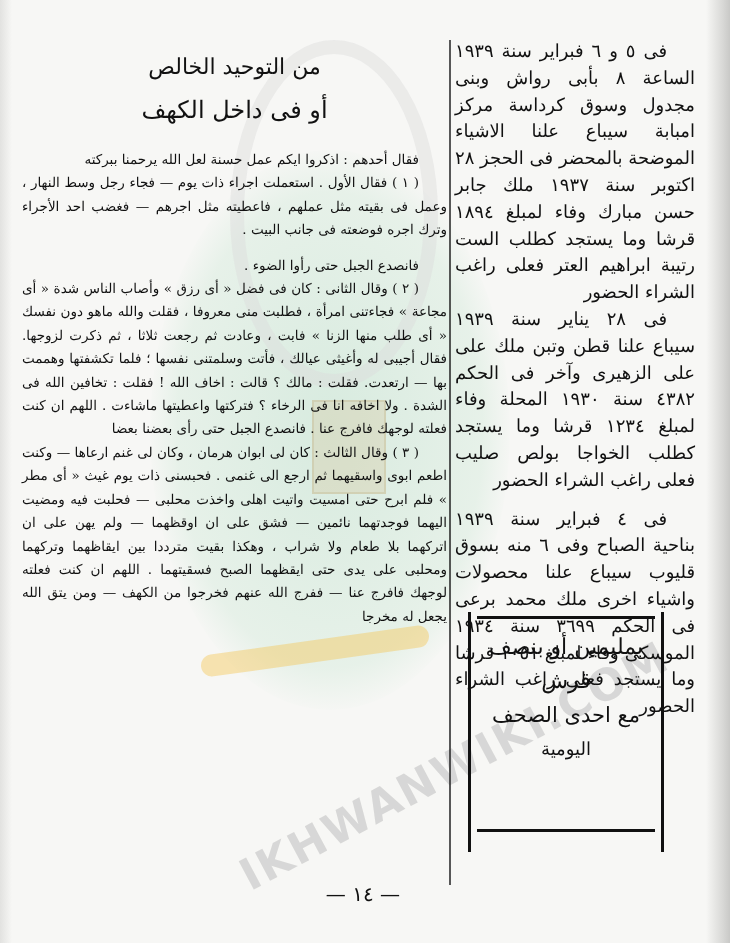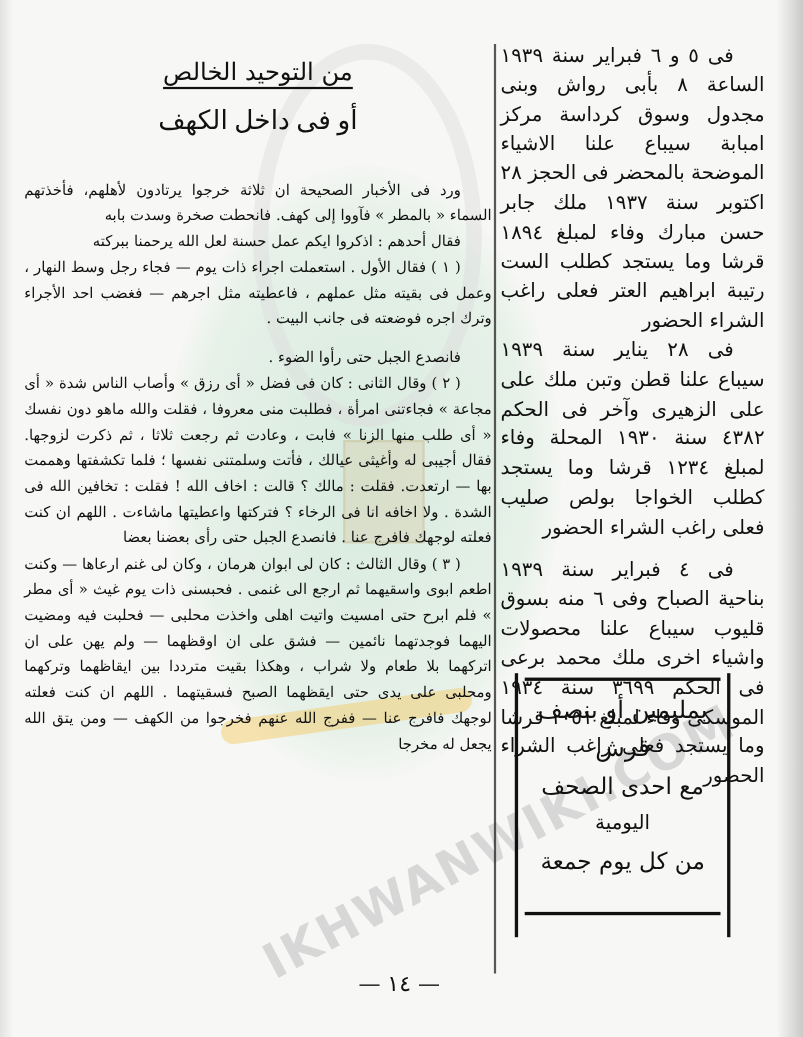--- a/index.html
+++ b/index.html
@@ -12,22 +12,22 @@
   .wm-circle{left:150px;top:150px;width:360px;height:560px;border-radius:50%;background:radial-gradient(ellipse at center,rgba(190,225,205,0.55),rgba(200,230,210,0.35) 60%,rgba(220,235,225,0) 72%);}
   .wm-ring{left:230px;top:40px;width:180px;height:320px;border-radius:50%;border:14px solid rgba(220,220,220,0.45);}
   .wm-book{left:312px;top:400px;width:70px;height:90px;background:rgba(215,200,160,0.35);border:2px solid rgba(190,175,130,0.3);}
   .wm-sword{left:200px;top:640px;width:230px;height:22px;border-radius:11px;background:rgba(245,200,90,0.45);transform:rotate(-8deg);}
   .wm-text{left:215px;top:740px;transform:rotate(-28deg);font-family:"DejaVu Sans",sans-serif;font-weight:bold;font-size:44px;letter-spacing:2px;color:rgba(190,190,190,0.55);}
   
   .col{position:absolute;direction:rtl;text-align:justify;}
   .col-right{left:455px;top:38px;width:240px;font-size:18px;line-height:26.8px;}
   .col-left{left:22px;top:52px;width:425px;font-size:13.5px;line-height:23.4px;}
   .divider{position:absolute;left:449px;top:40px;width:2px;height:845px;background:#222;opacity:.75;}
-  .title{font-size:22px;text-align:center;text-decoration:underline;text-underline-offset:6px;margin:0 0 12px 0;line-height:30px;}
-  .subtitle{font-size:24px;text-align:center;margin:0 0 36px 0;line-height:32px;letter-spacing:1px;font-family:Liberation Serif, serif;}
+  .title{font-size:22px;text-align:center;text-underline-offset:6px;margin:0 0 12px 0;line-height:30px;}
+  .subtitle{font-size:24px;text-align:center;margin:0 0 22px 0;line-height:32px;letter-spacing:1px;}
   .para{margin:0;}
   .indent{text-indent:28px;}
   .blank{height:12px;}
   .pagenum{position:absolute;left:300px;top:882px;width:100px;text-align:right;font-size:20px;direction:rtl;}
   
   .adbox{position:absolute;left:468px;top:612px;width:190px;height:240px;border-left:3px solid #111;border-right:3px solid #111;direction:rtl;text-align:center;}
   .adbox:before,.adbox:after{content:"";position:absolute;left:6px;right:6px;height:3px;background:#111;}
   .adbox:before{top:4px;}
   .adbox:after{bottom:20px;}
   .ad-line{font-size:21px;line-height:34px;}
@@ -42,21 +42,20 @@
 
   <div class="wm wm-circle"></div>
   <div class="wm wm-ring"></div>
   <div class="wm wm-book"></div>
   <div class="wm wm-sword"></div>
   <div class="wm wm-text">IKHWANWIKI.COM</div>
 
   <div class="col col-left">
     <div class="title">من التوحيد الخالص</div>
     <div class="subtitle">أو فى داخل الكهف</div>
-    <p class="para indent">ورد فى الأخبار الصحيحة ان ثلاثة خرجوا يرتادون لأهلهم، فأخذتهم السماء « بالمطر » فآووا إلى كهف. فانحطت صخرة وسدت بابه</p>
     <p class="para indent">فقال أحدهم : اذكروا ايكم عمل حسنة لعل الله يرحمنا ببركته</p>
     <p class="para indent">( ١ ) فقال الأول . استعملت اجراء ذات يوم — فجاء رجل وسط النهار ، وعمل فى بقيته مثل عملهم ، فاعطيته مثل اجرهم — فغضب احد الأجراء وترك اجره فوضعته فى جانب البيت .</p>
     <div class="blank"></div>
     <p class="para indent">فانصدع الجبل حتى رأوا الضوء .</p>
     <p class="para indent">( ٢ ) وقال الثانى : كان فى فضل « أى رزق » وأصاب الناس شدة « أى مجاعة » فجاءتنى امرأة ، فطلبت منى معروفا ، فقلت والله ماهو دون نفسك « أى طلب منها الزنا » فابت ، وعادت ثم رجعت ثلاثا ، ثم ذكرت لزوجها. فقال أجيبى له وأغيثى عيالك ، فأتت وسلمتنى نفسها ؛ فلما تكشفتها وهممت بها — ارتعدت. فقلت : مالك ؟ قالت : اخاف الله ! فقلت : تخافين الله فى الشدة . ولا اخافه انا فى الرخاء ؟ فتركتها واعطيتها ماشاءت . اللهم ان كنت فعلته لوجهك فافرج عنا . فانصدع الجبل حتى رأى بعضنا بعضا</p>
     <p class="para indent">( ٣ ) وقال الثالث : كان لى ابوان هرمان ، وكان لى غنم ارعاها — وكنت اطعم ابوى واسقيهما ثم ارجع الى غنمى . فحبسنى ذات يوم غيث « أى مطر » فلم ابرح حتى امسيت واتيت اهلى واخذت محلبى — فحلبت فيه ومضيت اليهما فوجدتهما نائمين — فشق على ان اوقظهما — ولم يهن على ان اتركهما بلا طعام ولا شراب ، وهكذا بقيت مترددا بين ايقاظهما وتركهما ومحلبى على يدى حتى ايقظهما الصبح فسقيتهما . اللهم ان كنت فعلته لوجهك فافرج عنا — ففرج الله عنهم فخرجوا من الكهف — ومن يتق الله يجعل له مخرجا</p>
   </div>
 
   <div class="divider"></div>
 
@@ -65,17 +64,16 @@
     <p class="para indent">فى ٢٨ يناير سنة ١٩٣٩ سيباع علنا قطن وتبن ملك على على الزهيرى وآخر فى الحكم ٤٣٨٢ سنة ١٩٣٠ المحلة وفاء لمبلغ ١٢٣٤ قرشا وما يستجد كطلب الخواجا بولص صليب فعلى راغب الشراء الحضور</p>
     <div class="blank"></div>
     <p class="para indent">فى ٤ فبراير سنة ١٩٣٩ بناحية الصباح وفى ٦ منه بسوق قليوب سيباع علنا محصولات واشياء اخرى ملك محمد برعى فى الحكم ٣٦٩٩ سنة ١٩٣٤ الموسكى وفاء لمبلغ ١٠٥١ قرشا وما يستجد فعلى راغب الشراء الحضور</p>
   </div>
 
   <div class="adbox">
     <div style="height:18px"></div>
     <div class="ad-line ad-bold">بمليمين أو بنصف قرش</div>
     <div class="ad-line">مع احدى الصحف</div>
     <div class="ad-line" style="font-size:18px">اليومية</div>
-    <div class="ad-line">من كل يوم جمعة</div>
   </div>
 
   <div class="pagenum">— ١٤ —</div>
 </div>
 
 </body></html>

